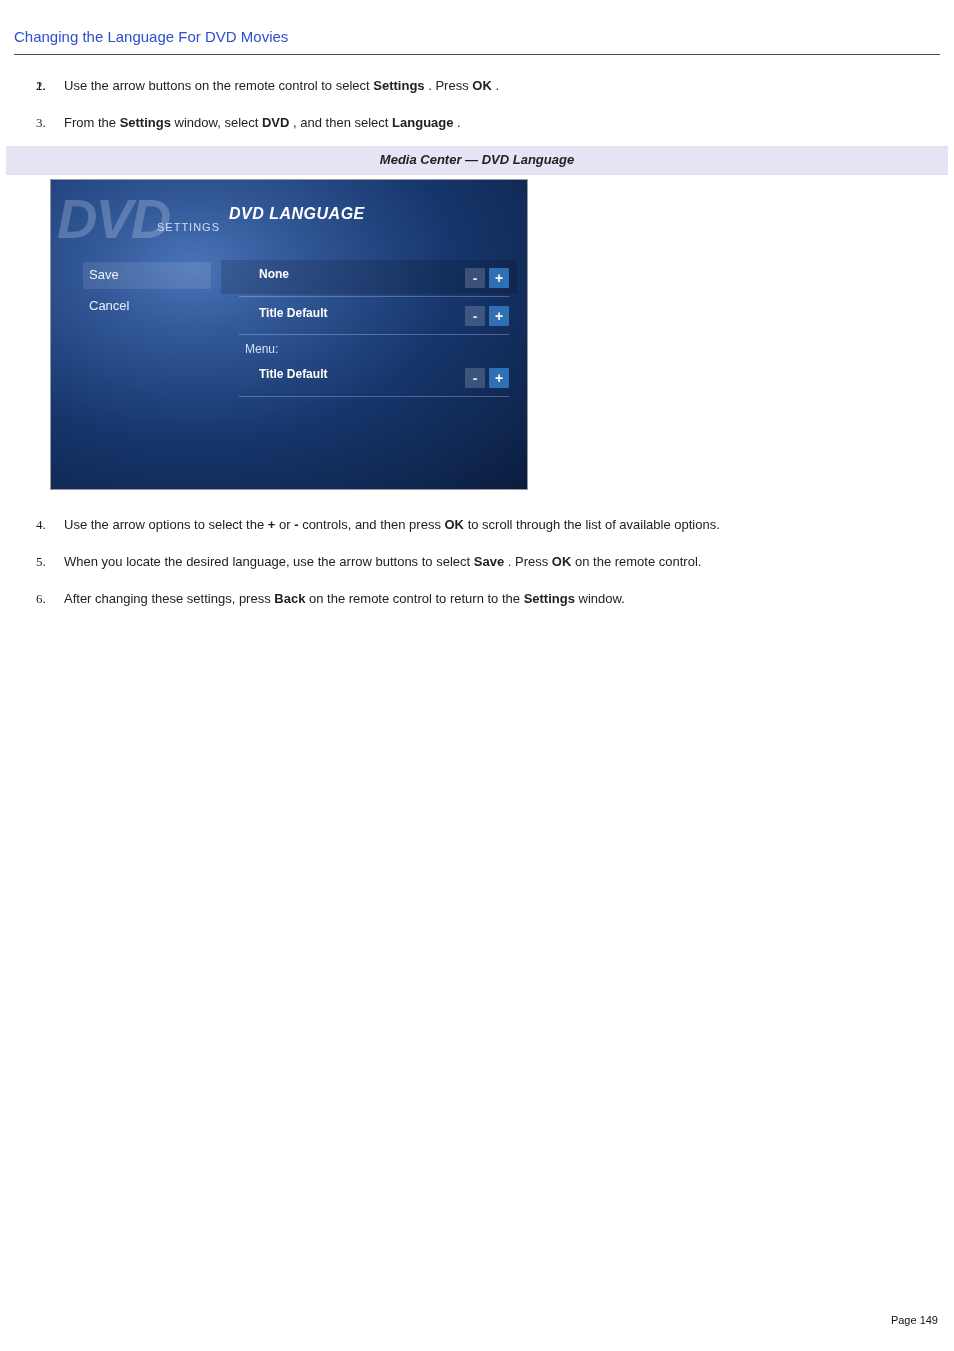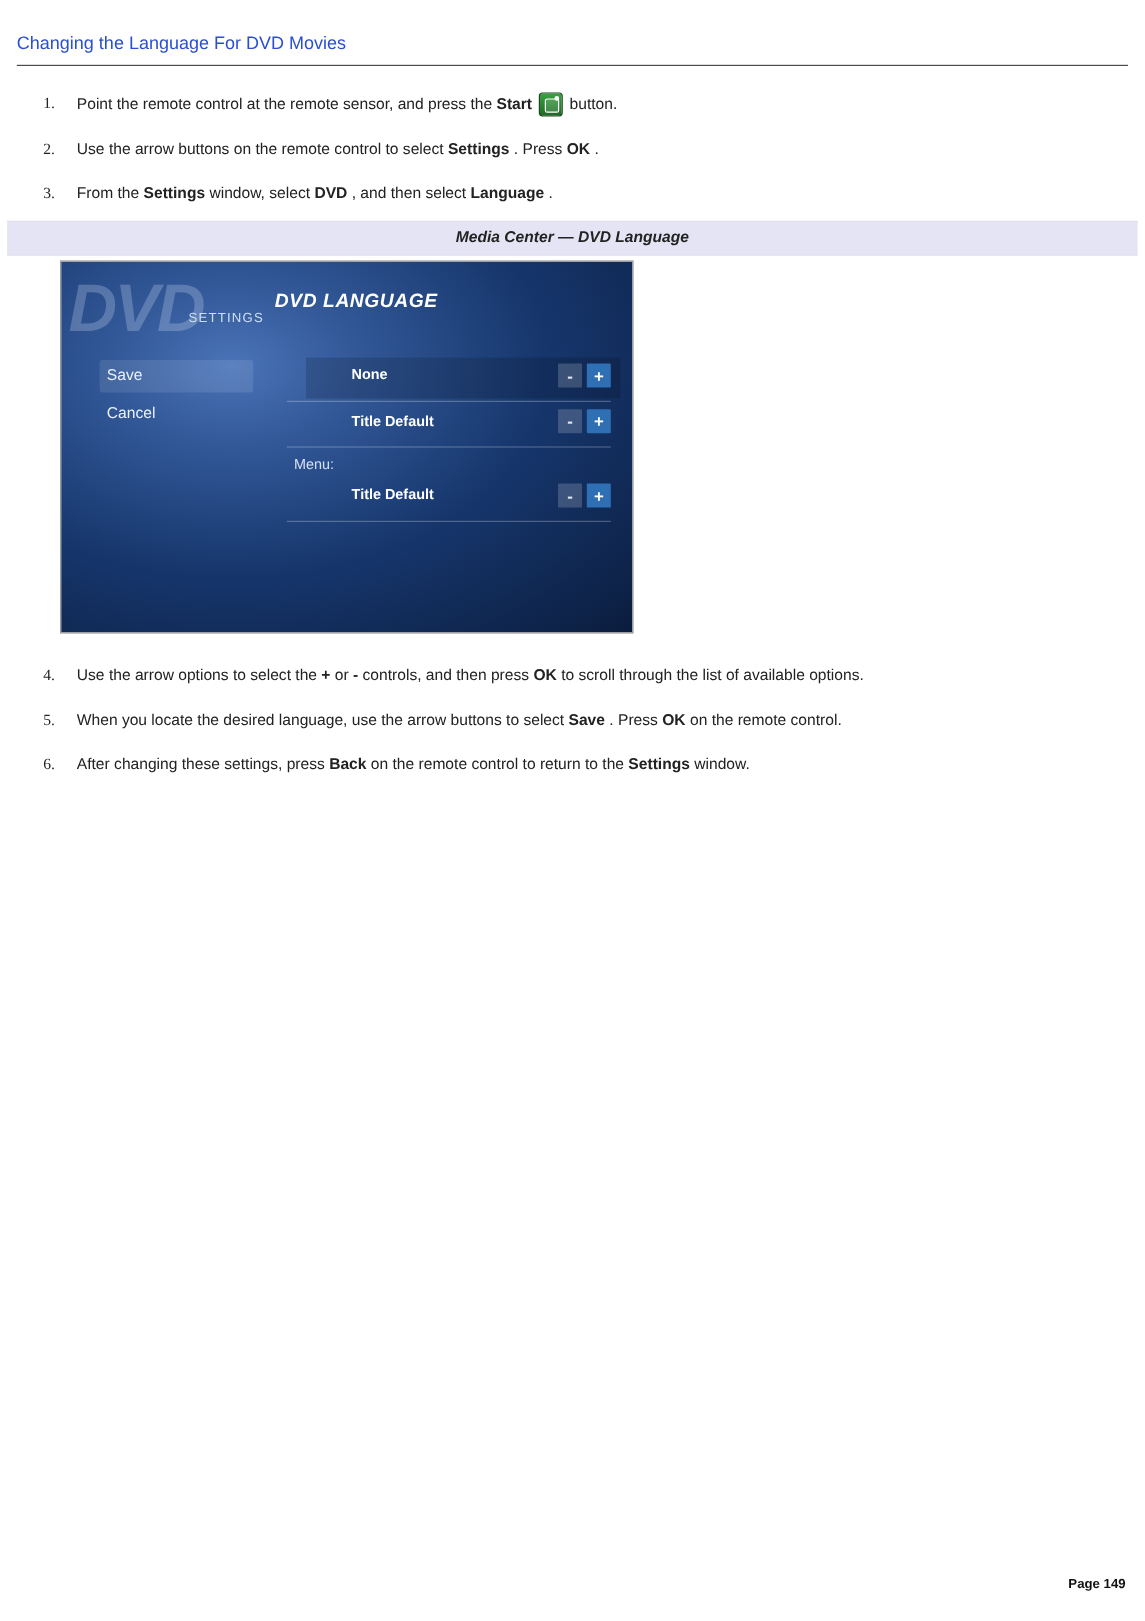--- a/index.html
+++ b/index.html
@@ -137,25 +137,24 @@
     border-radius:2px;
   }
   .mc-right { flex:1; }
   .mc-row-label {
     font-size:12px;
     color:#d3e0f5;
     padding:4px 24px 2px 24px;
   }
   .mc-row-value {
     display:flex;
-    align-items:center;
+    align-items:flex-end;
     gap:4px;
     padding: 2px 8px 6px 18px;
     position:relative;
-    margin-left:34px;
   }
   .mc-row-value.hl { background: rgba(0,0,0,0.15);}
   .mc-value-box {
     flex:1;
     padding:4px 20px;
     font-size:12px;
     font-weight:bold;
     color:#fff;
   }
   .mc-pm {
@@ -168,40 +167,34 @@
     border-radius:1px;
   }
   .mc-pm.minus { background: rgba(255,255,255,0.18); color:#e0e8f4;}
   .mc-pm.plus { background:#2f6fb4; }
   .mc-sep { height:1px; background: rgba(255,255,255,0.25); margin: 2px 8px 2px 18px;}
   .page-footer {
     position:absolute;
     right:16px;
     bottom:22px;
     font-size:11px;
-    font-weight:bold;
+    font-weight:normal;
     color:#111;
   }
 </style>
 </head>
 <body>
 
 <h2 class="main-title">Changing the Language For DVD Movies</h2>
 <hr class="title-rule">
 
 <ol class="steps">
 
   <li>
     <span class="num">1.</span>
-    <p>
-      <span>Point the remote control at the remote sensor, and press the </span>
-      <b>Start</b>
-      <span class="start-icon"></span>
-      <span>button.</span>
-    </p>
   </li>
 
   <li>
     <span class="num">2.</span>
     <p>
       <span>Use the arrow buttons on the remote control to select </span>
       <b>Settings</b>
       <span>. Press </span>
       <b>OK</b>
       <span>.</span>

